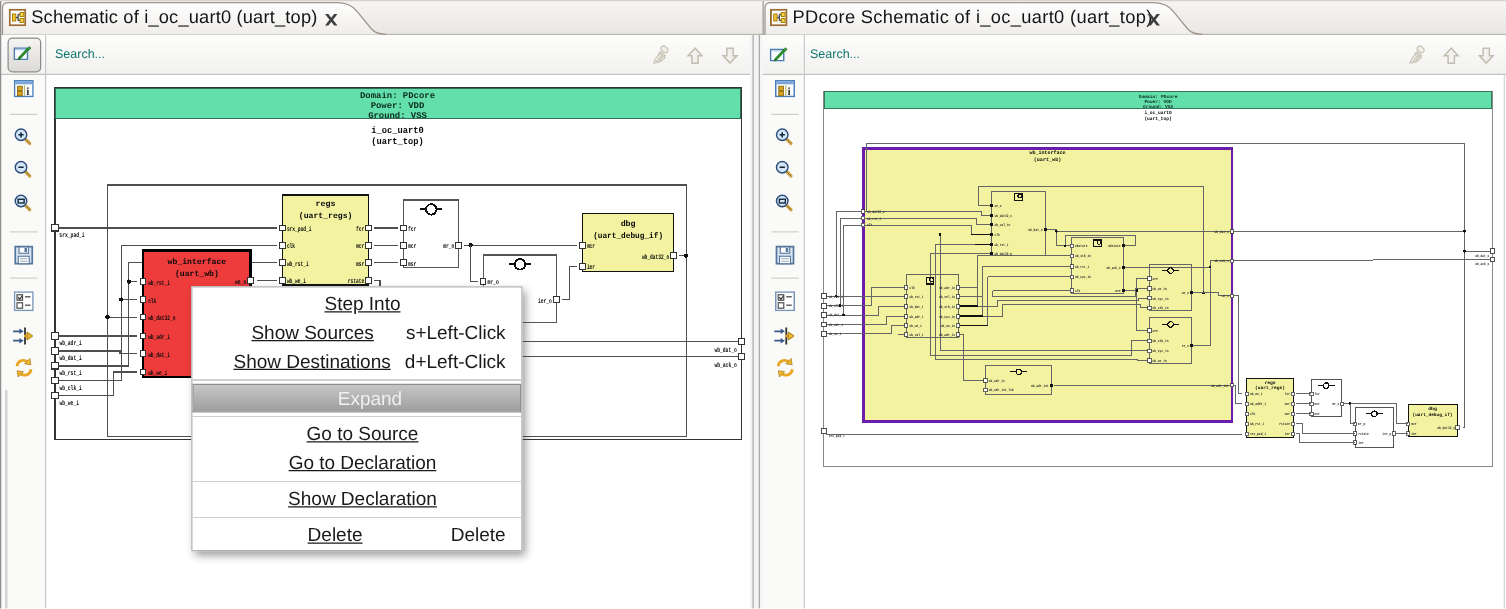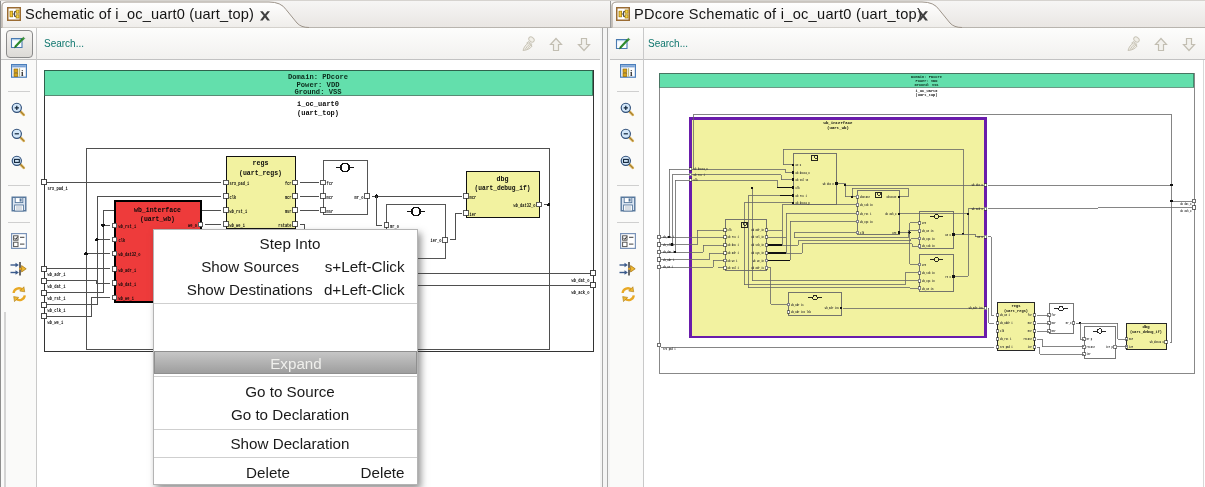--- a/index.html
+++ b/index.html
@@ -6,25 +6,25 @@
 .abs{position:absolute;}
 .tabbar{height:28px;background:linear-gradient(#f7f6f5,#e9e6e3);border-bottom:1px solid #b8b4ae;box-sizing:border-box;}
 .tabtitle{font-size:14.6px;color:#141414;line-height:28px;white-space:nowrap;}
 .searchrow{height:32px;background:linear-gradient(#fdfdfc,#f2f1ef);border-bottom:1px solid #c2c2c2;box-sizing:border-box;}
 .sbtn{width:25px;height:26px;border:1px solid #8a8a8a;border-radius:4px;background:linear-gradient(#f5f4f2,#dcdad6);}
 .stext{font-size:10px;color:#0f766e;line-height:32px;}
 .tcol{background:#fafaf9;}
 .tsep{width:22px;border-top:1px solid #cfcfcf;}
 .menu{width:265px;background:#fff;border:1px solid #b4b4b4;box-shadow:3px 4px 7px rgba(60,60,60,.55);
   font-size:15.2px;color:#1a1a1a;padding-top:2px;box-sizing:border-box;z-index:50;}
-.mi{height:23px;line-height:23px;padding:0 12px 0 22px;}
+.mi{height:23px;line-height:23px;padding:0 12px 0 22px;text-decoration:underline;}
 .acc{float:right;}
 .msep{height:6px;background:linear-gradient(transparent 2.5px,#cfcfcf 2.5px,#cfcfcf 3.5px,transparent 3.5px);}
 .mhl{height:23px;line-height:23px;padding:0 12px 0 34px;background:linear-gradient(#c6c6c6,#9e9e9e);
-  border:1px solid #8f8f8f;box-sizing:border-box;color:#efefec;margin-top:44px;}
+  border:1px solid #8f8f8f;box-sizing:border-box;color:#efefec;}
 </style></head><body>
 <div id="root">
 <div class="abs tabbar" style="left:0;top:0;width:610px;"></div>
     <svg class="abs" style="left:0px;top:0px;" width="340" height="28" viewBox="0 0 340 28">
       <path d="M2,27.5 L2,6 Q2,2 7,2 L269,2 Q281,2 286,9.5 L297,23 Q301,27.5 309,27.5" fill="url(#tabg0)" stroke="#9d948a" stroke-width="1"></path>
       <defs>
         <linearGradient id="tabg0" x1="0" y1="0" x2="0" y2="1">
           <stop offset="0" stop-color="#ffffff"></stop>
           <stop offset="1" stop-color="#efedea"></stop>
         </linearGradient>

